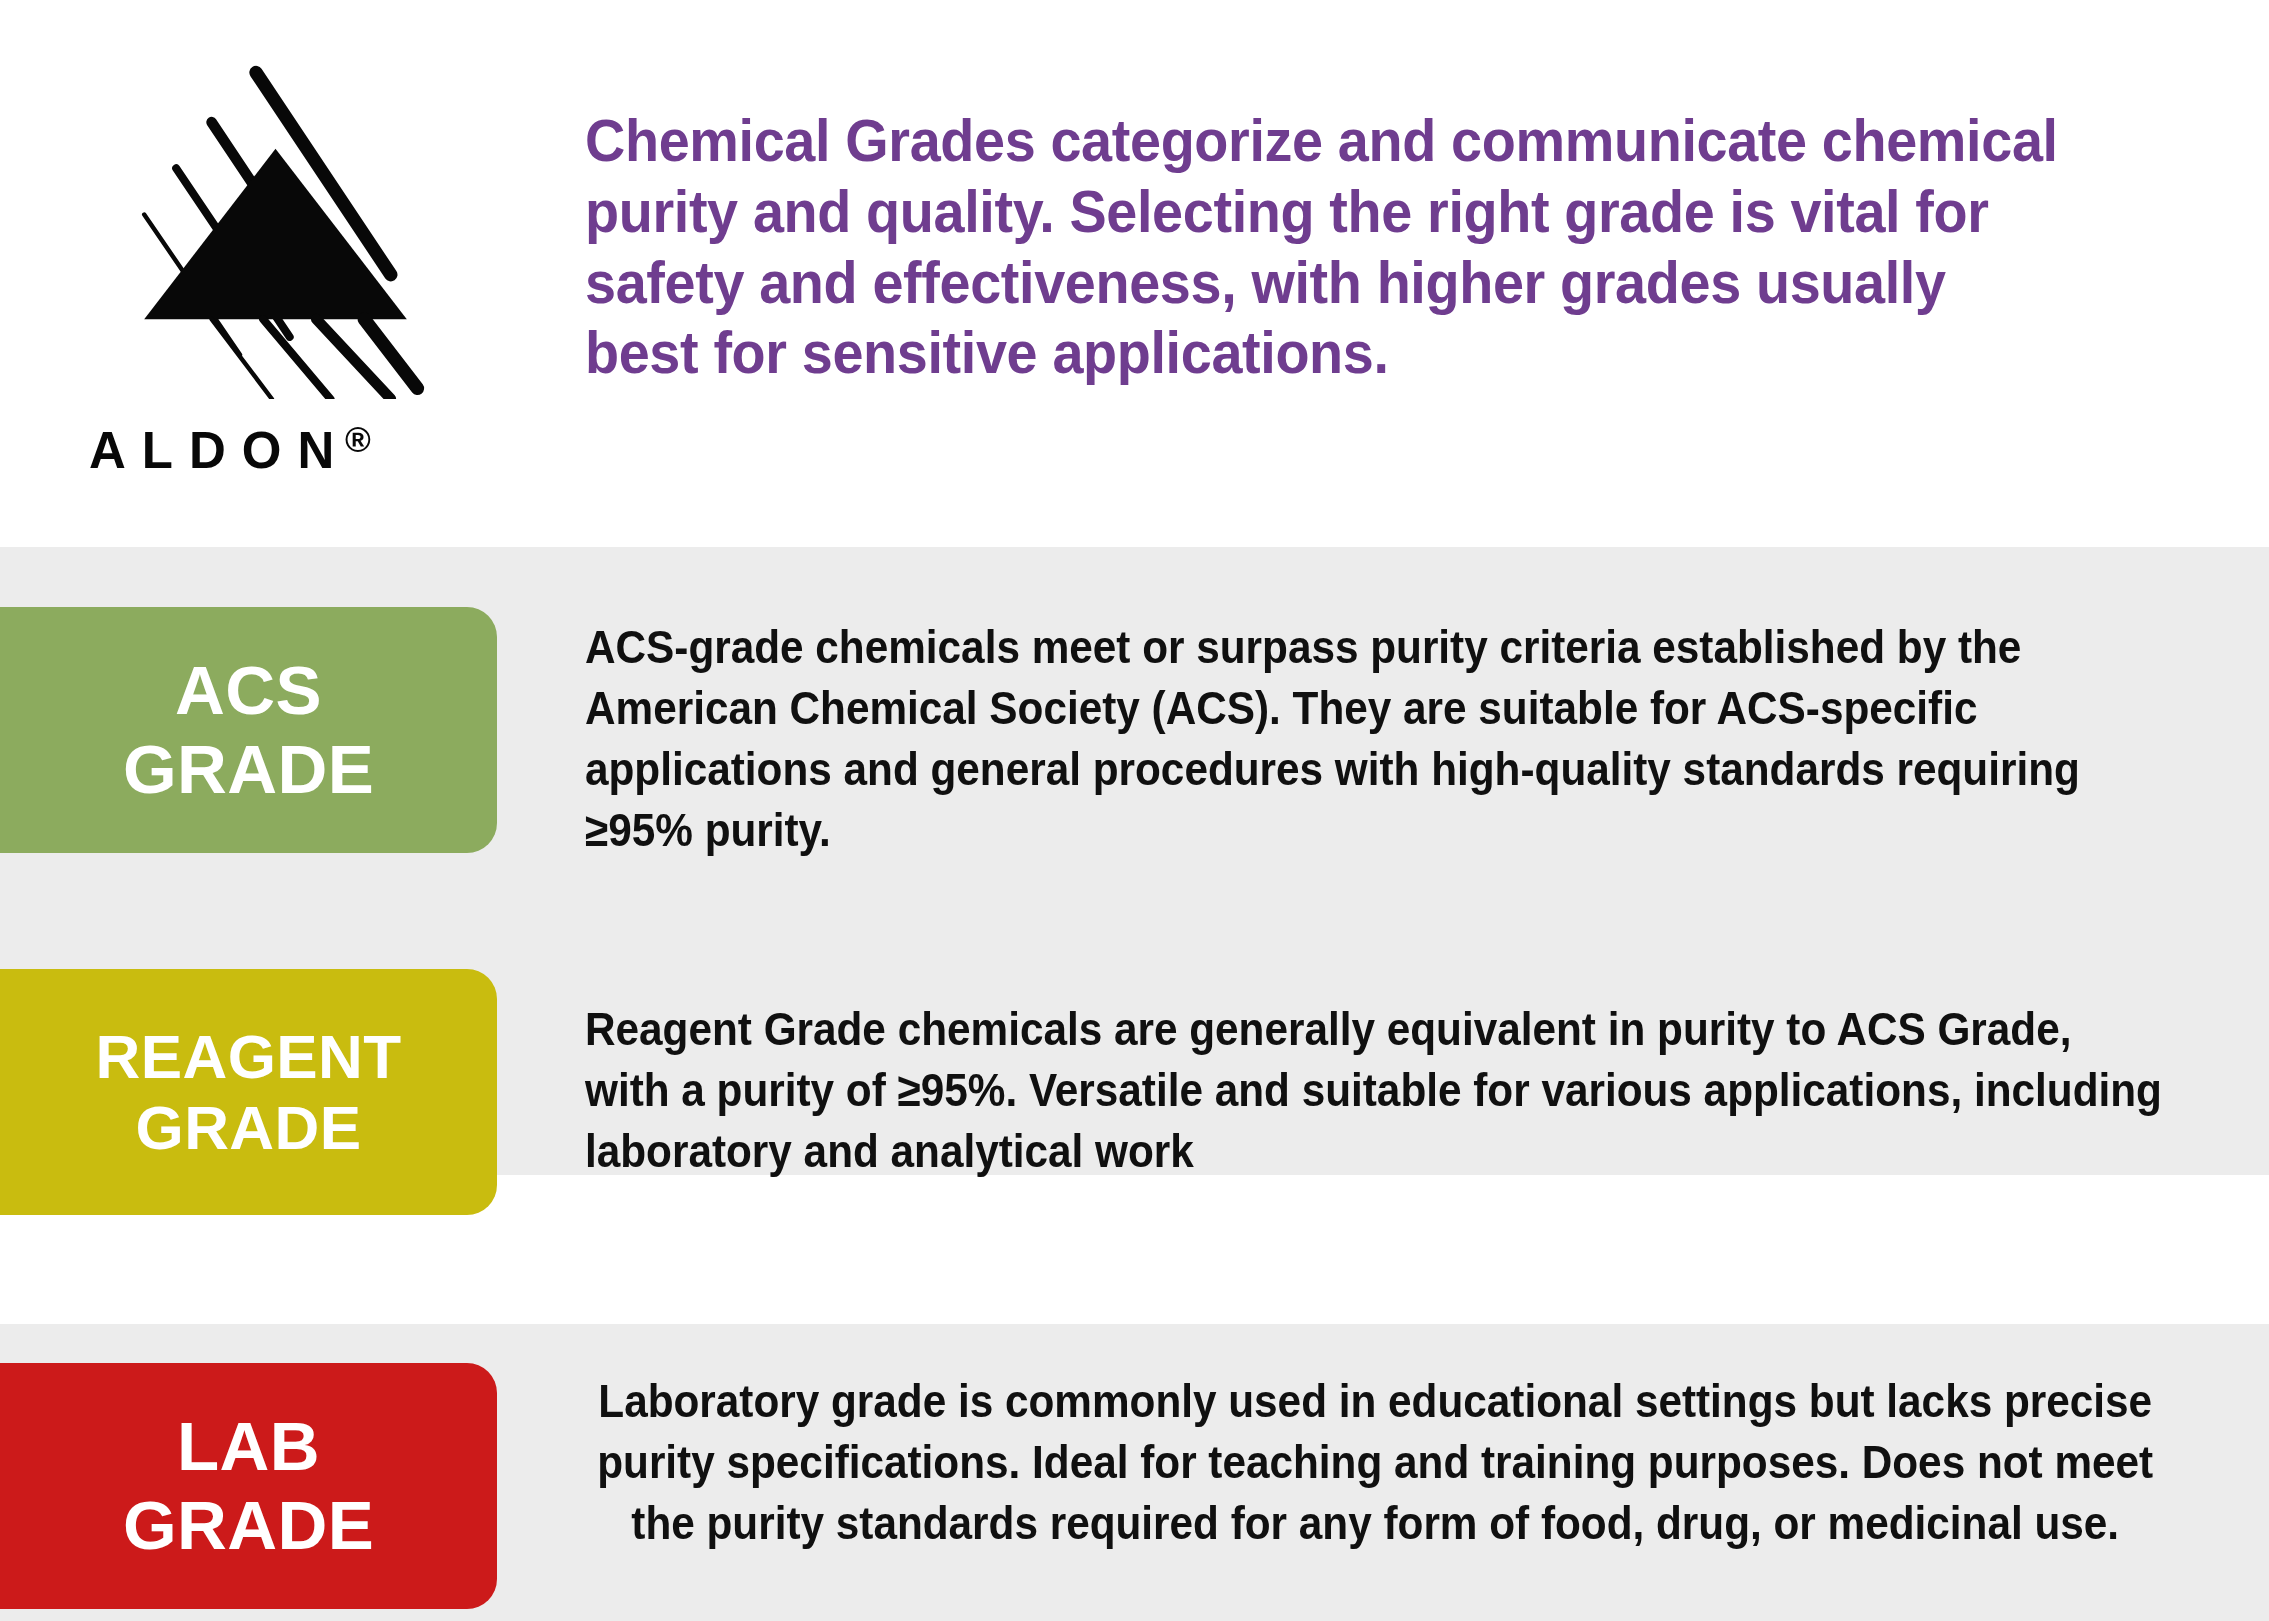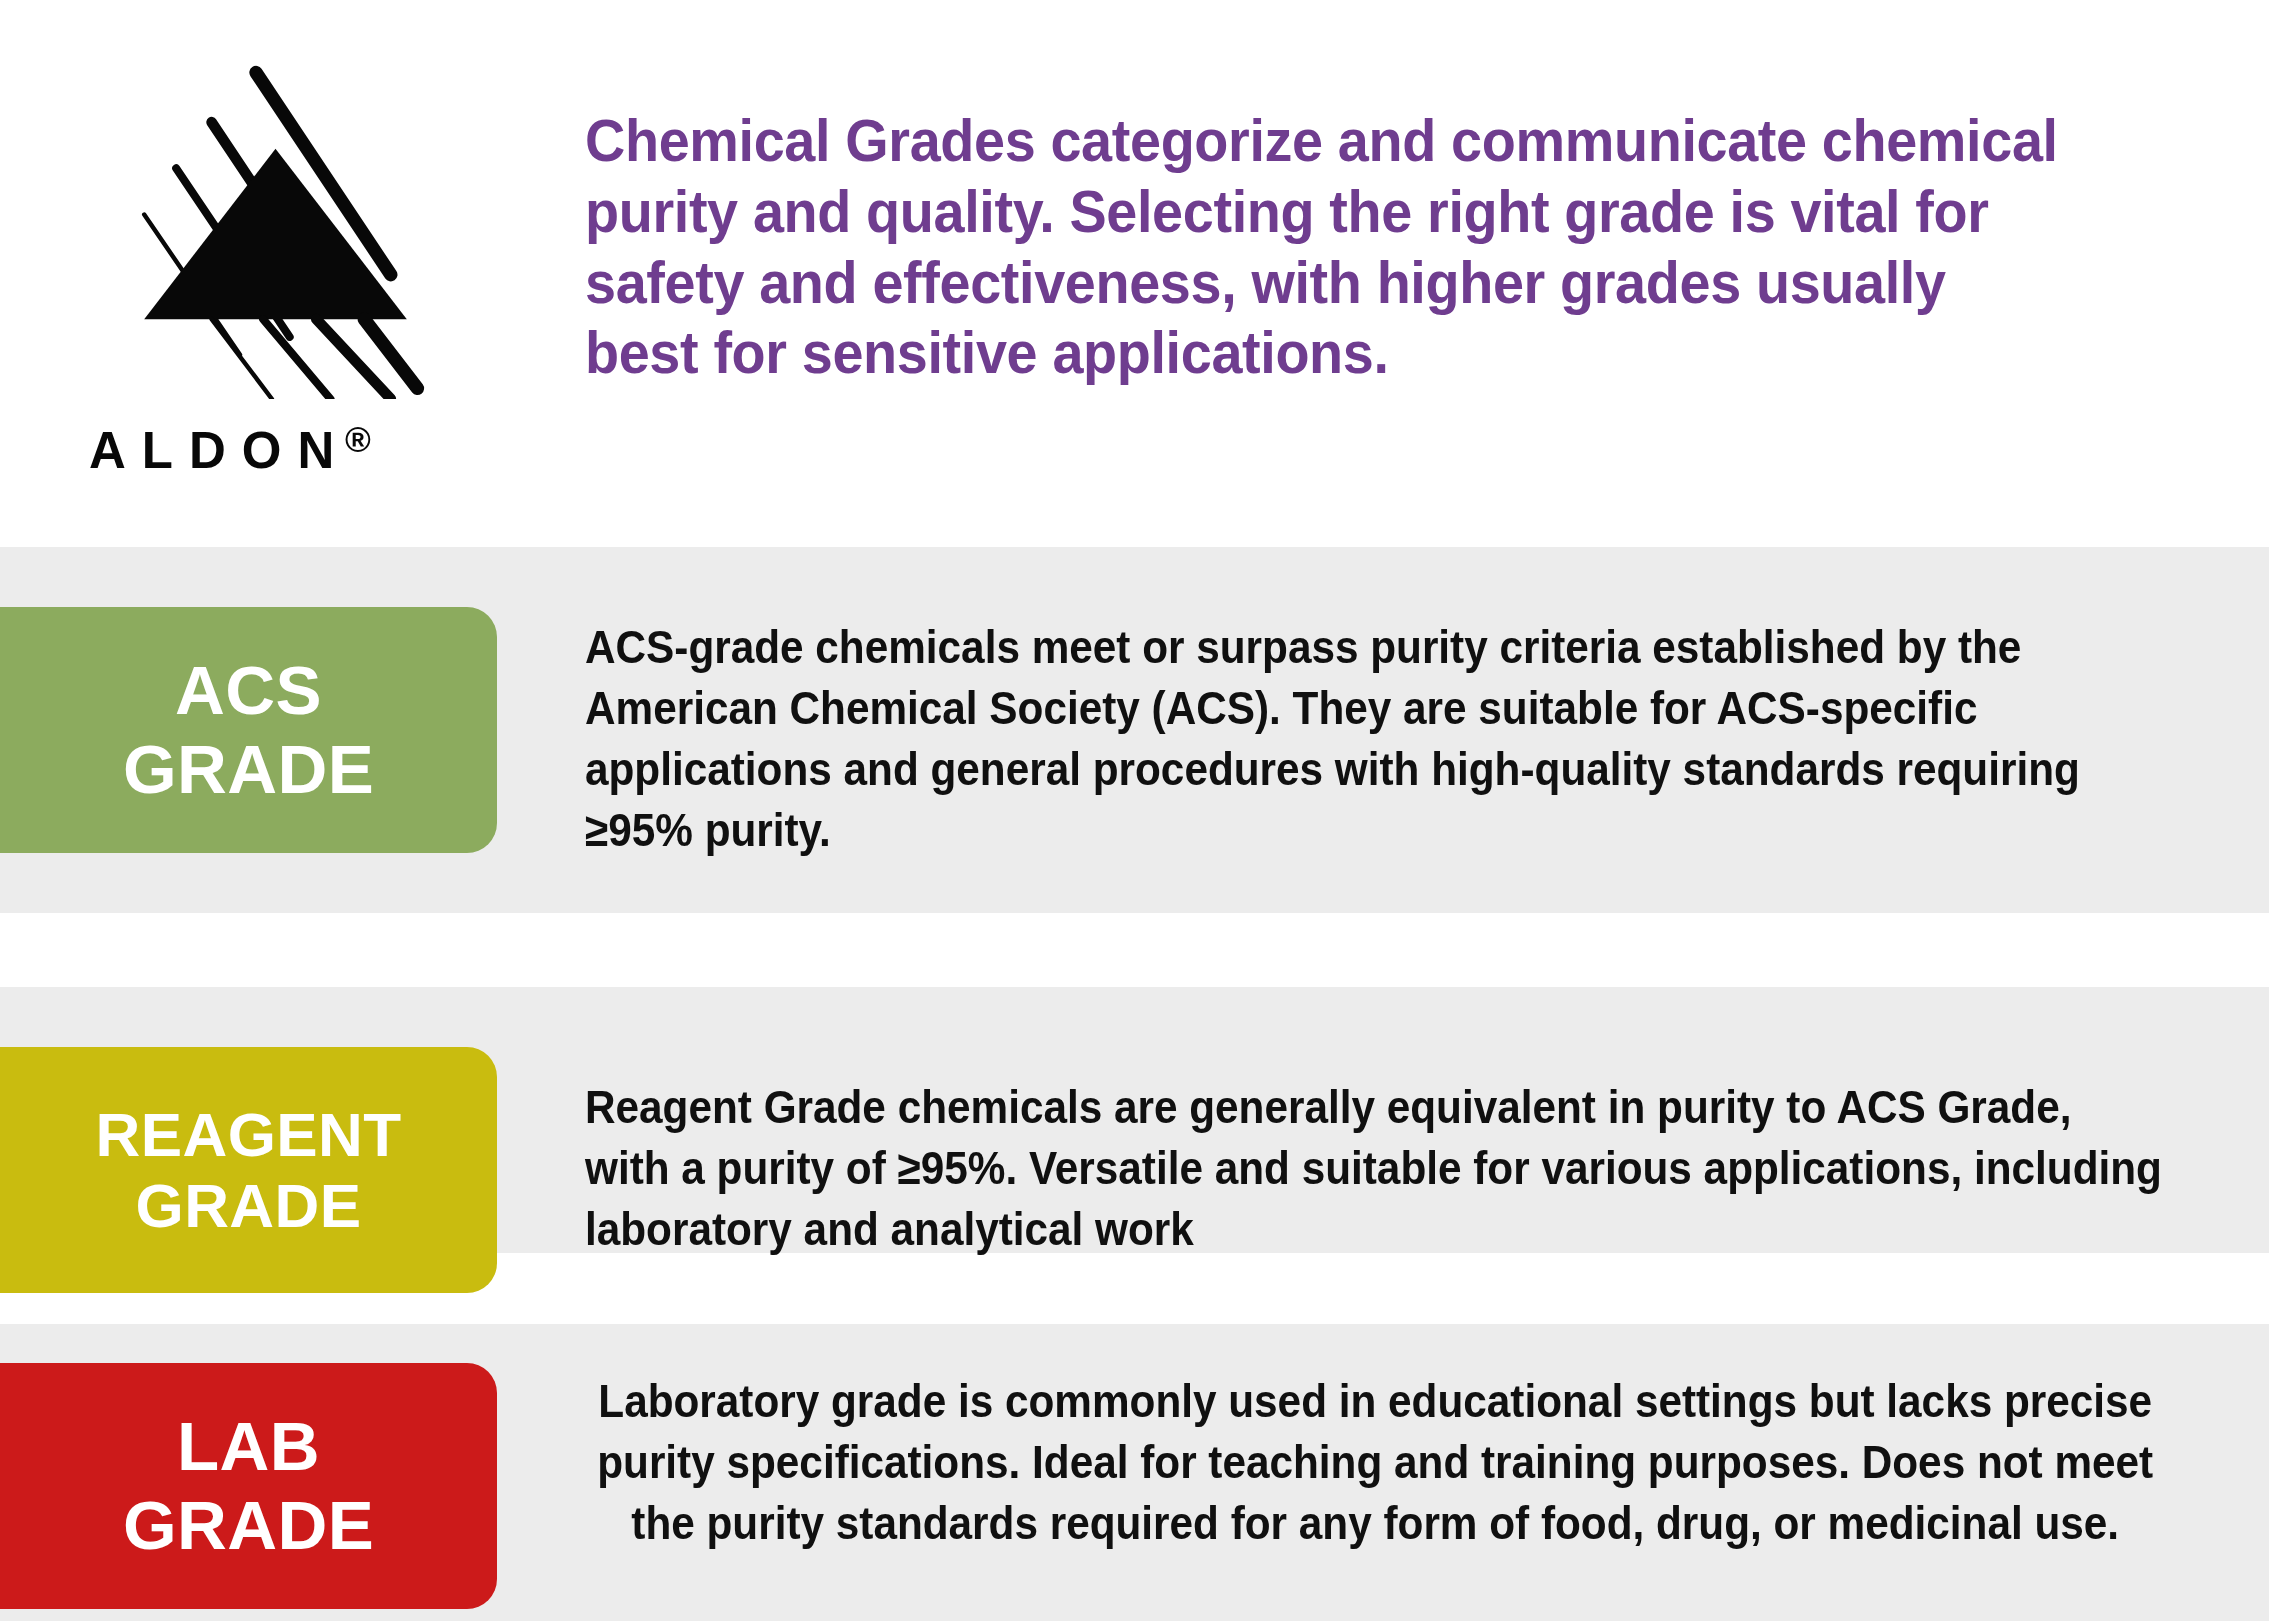--- a/index.html
+++ b/index.html
@@ -79,21 +79,21 @@
     color:#101010;
     transform:scaleX(0.90);
     transform-origin:left top;
   }
 
   
   #band-acs{top:547px;height:366px;}
   #band-acs .badge{top:60px;height:246px;background:#8cab5e;}
   #band-acs .desc{left:585px;top:69px;width:1756px;}
 
-  #band-reagent{top:987px;height:266px;}
+  #band-reagent{top:909px;height:266px;}
   #band-reagent .badge{top:60px;height:246px;background:#c9bc0f;}
   #band-reagent .desc{left:585px;top:89px;width:1756px;}
 
   #band-lab{top:1324px;height:298px;text-align:center;}
   #band-lab .badge{top:39px;height:246px;background:#cc1a1a;}
   #band-lab .desc{left:585px;top:46px;width:1756px;}
 </style>
 </head>
 <body>
 

